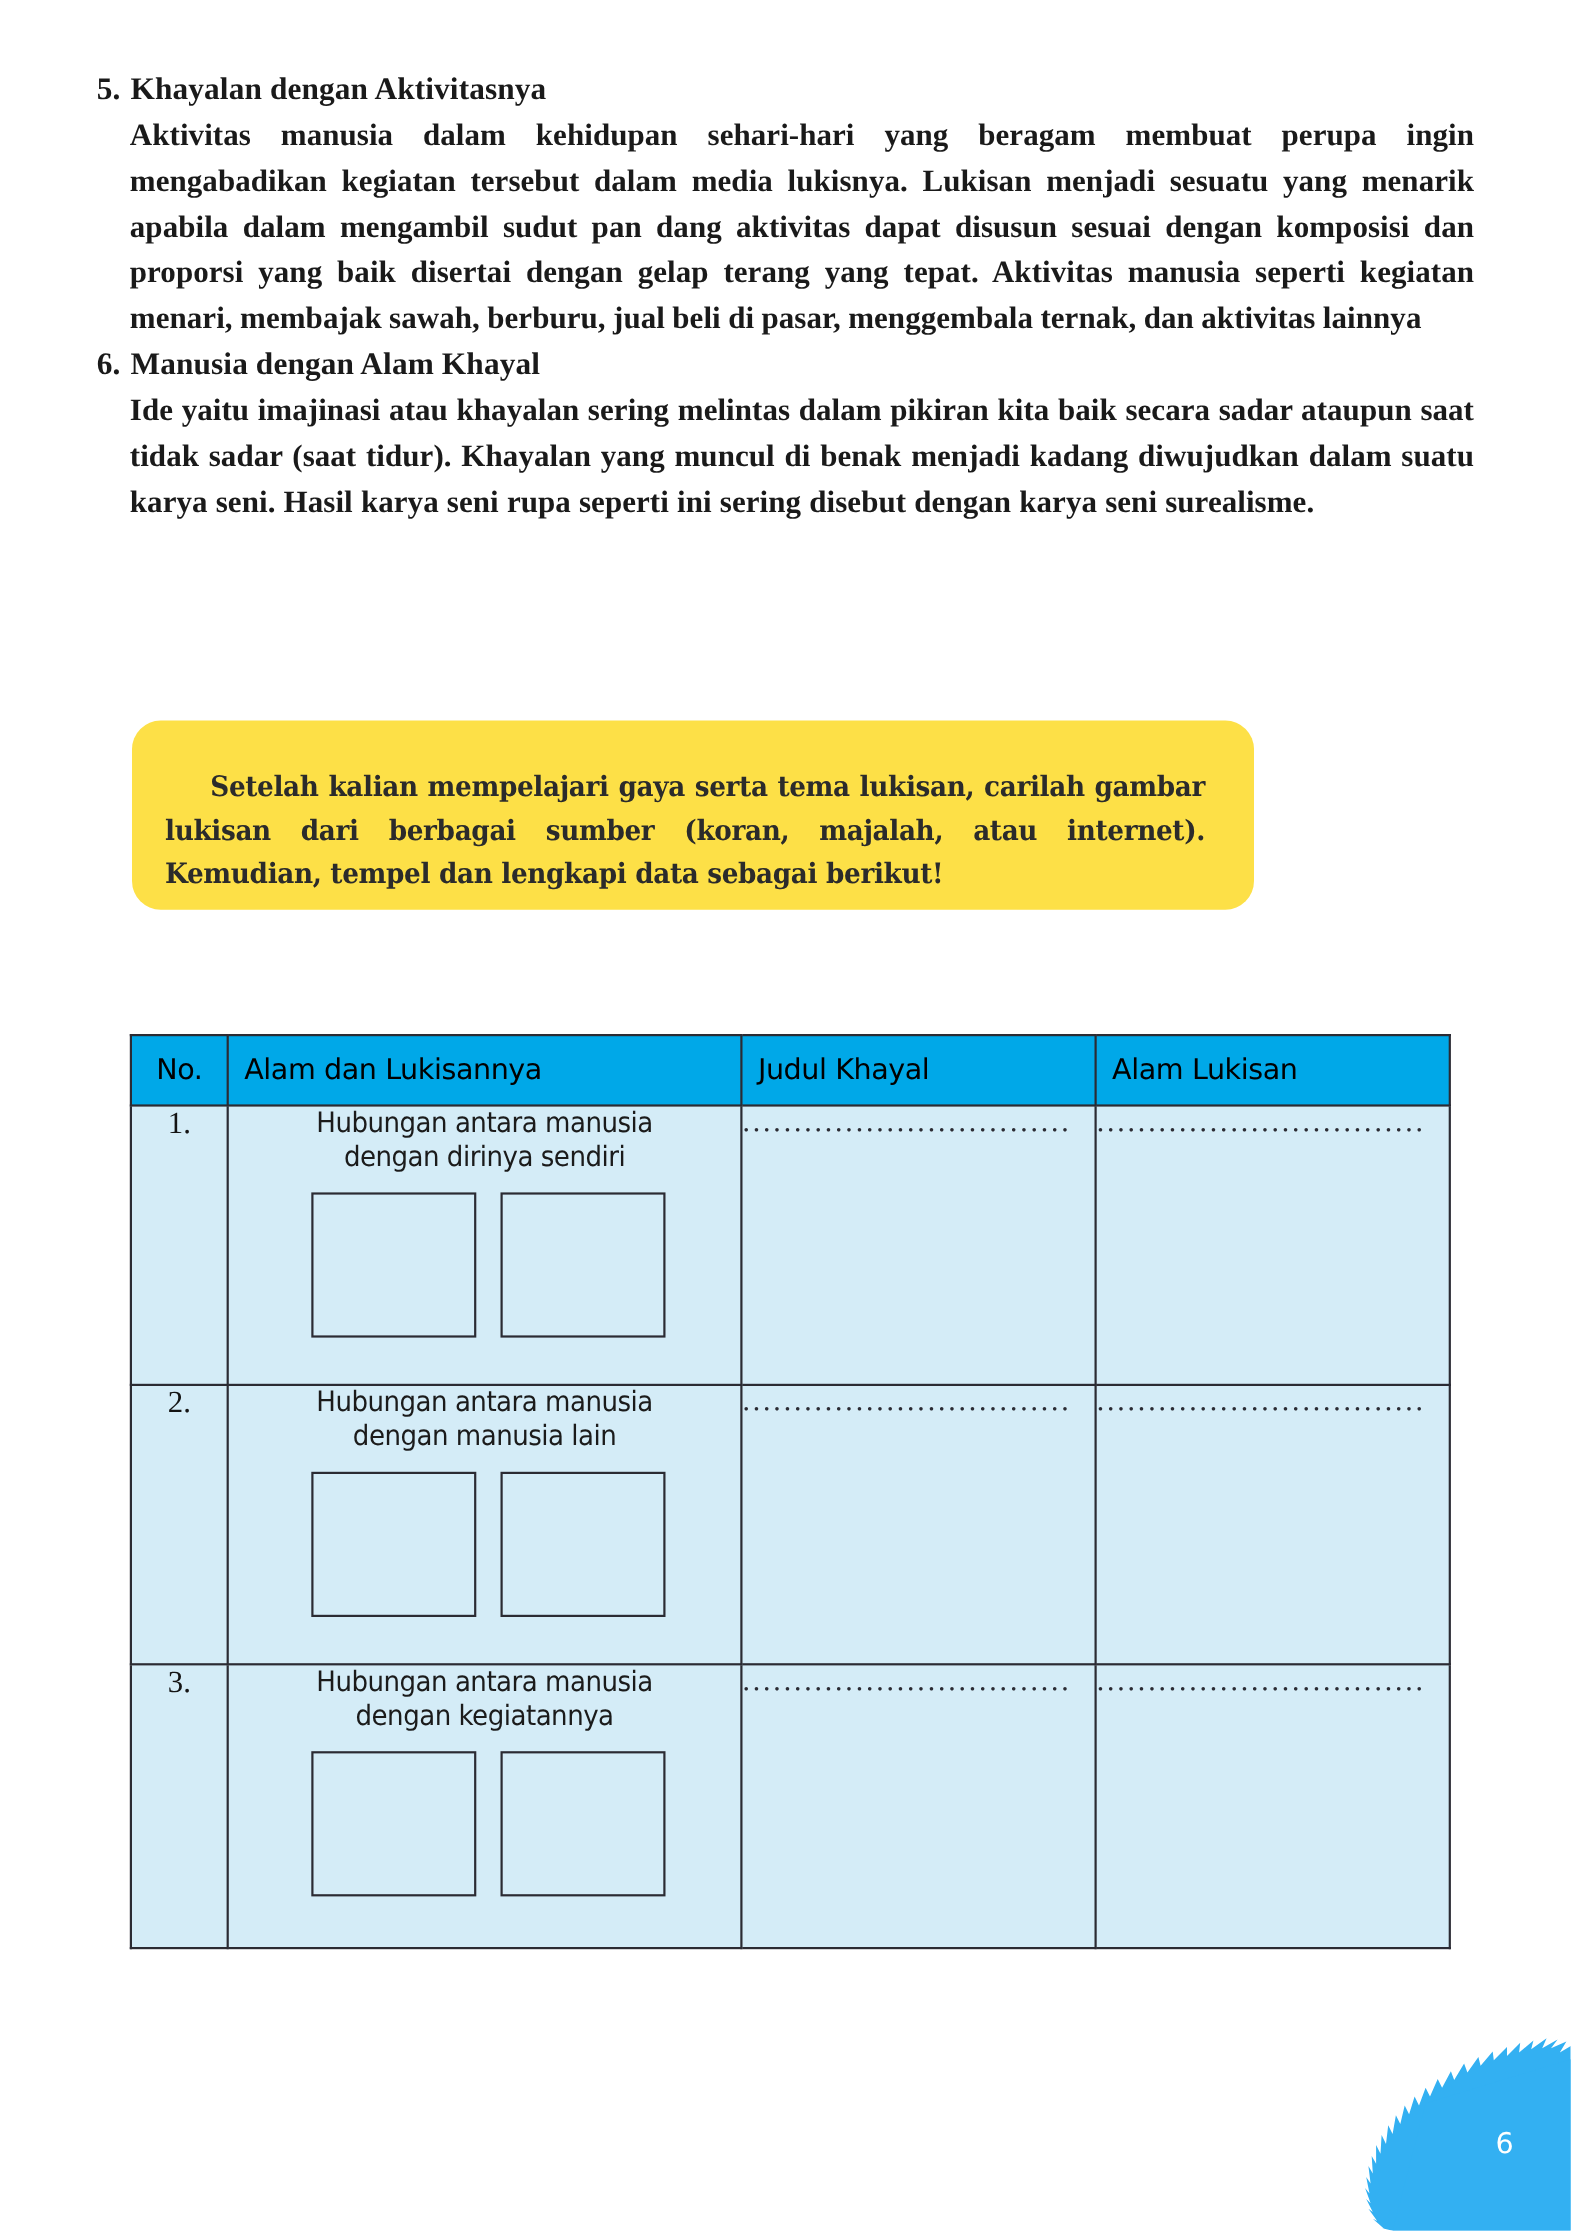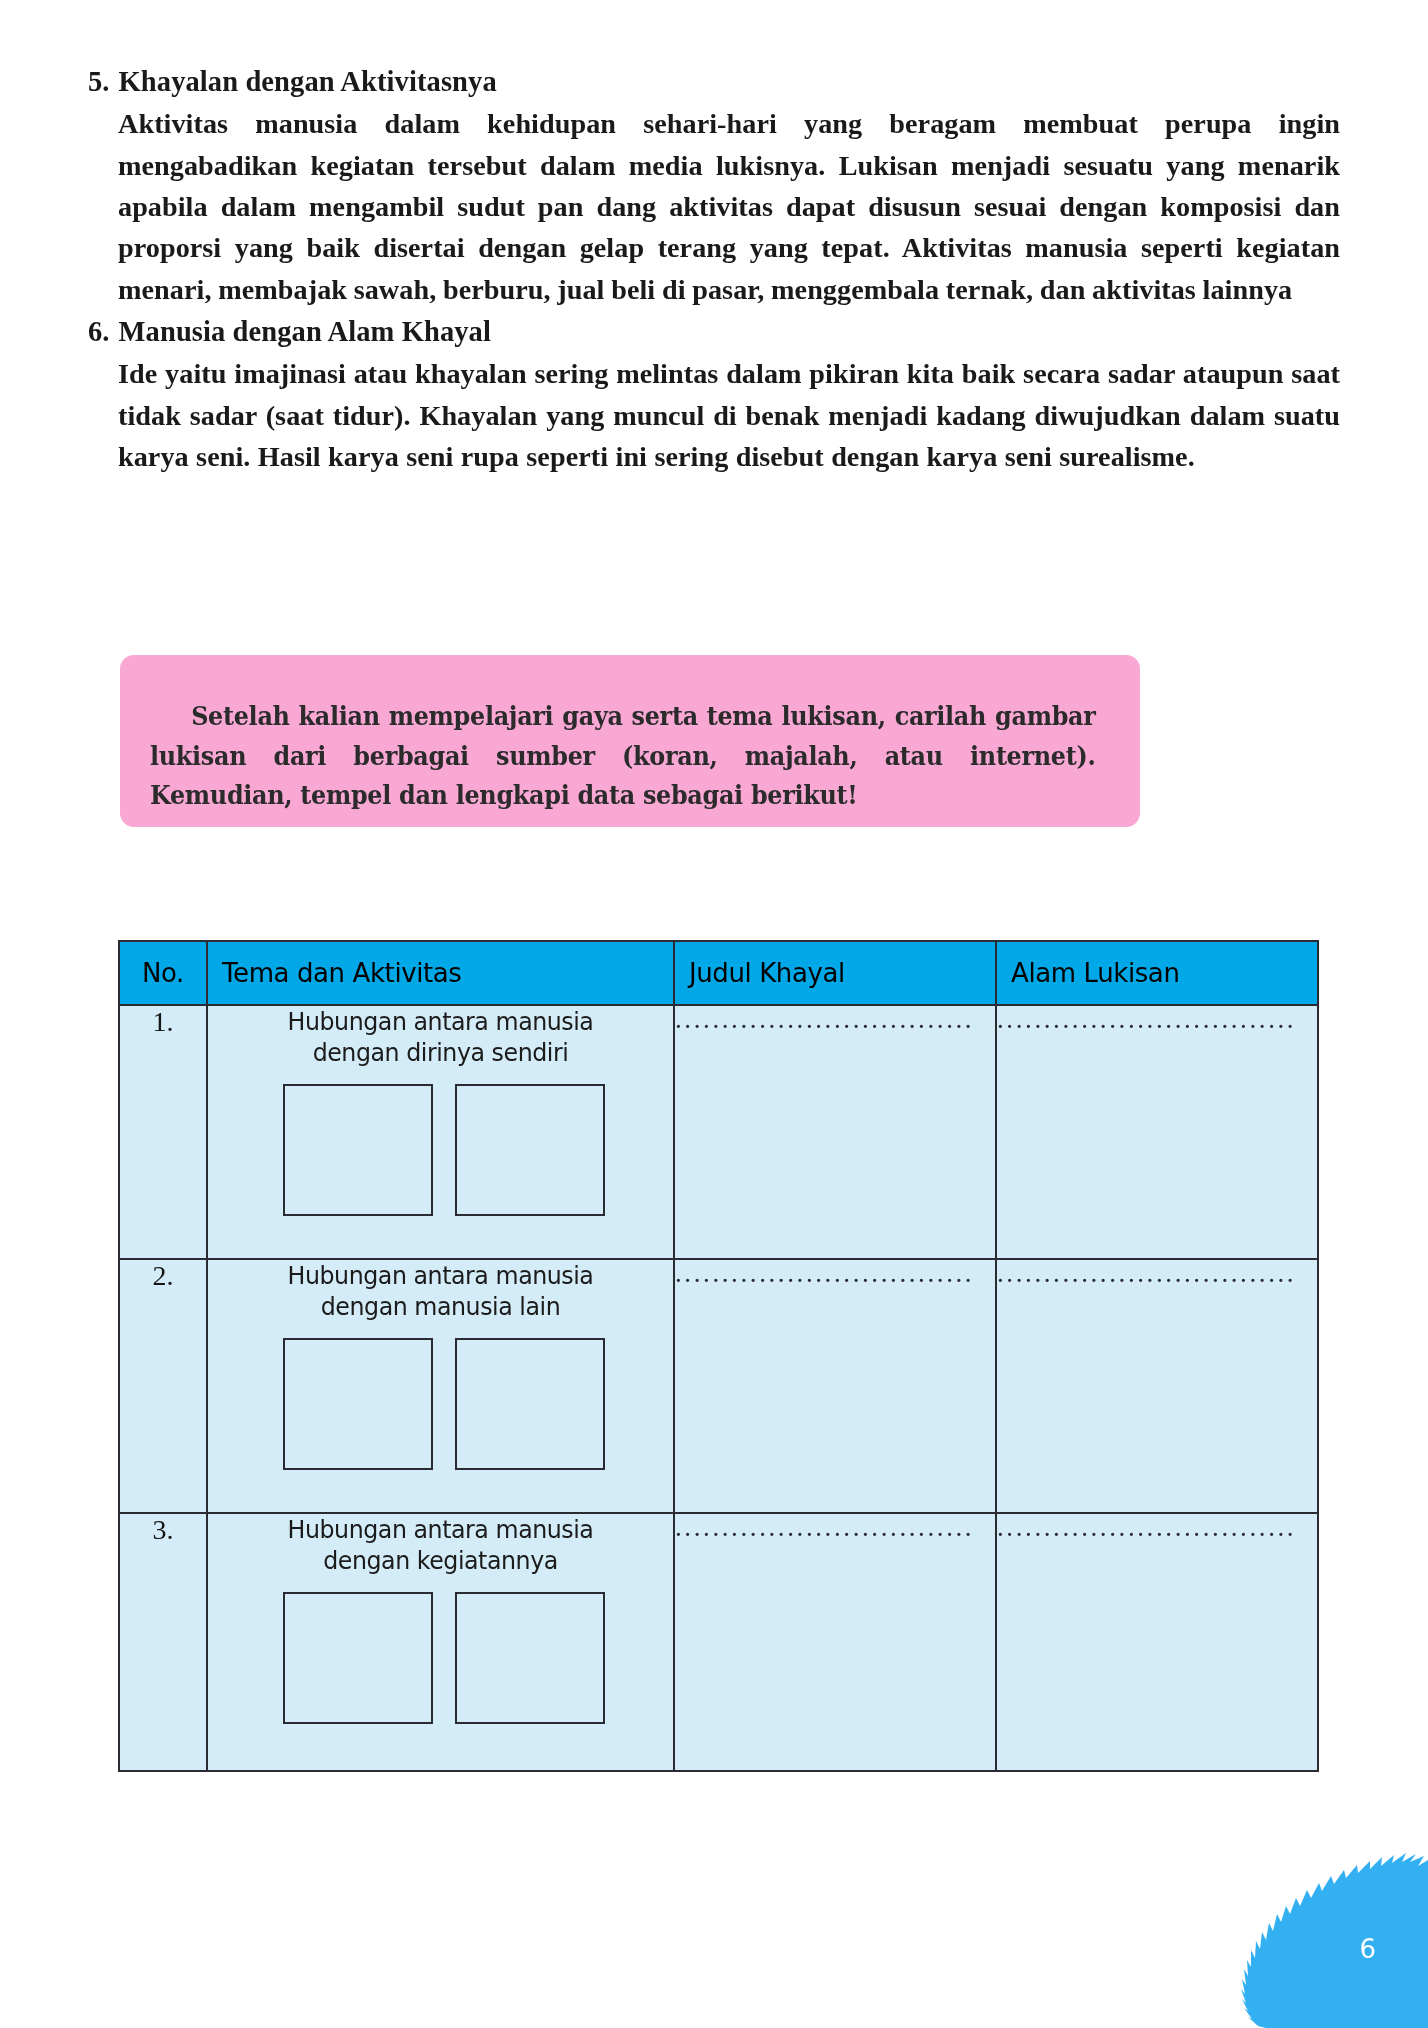--- a/index.html
+++ b/index.html
@@ -69,22 +69,22 @@
     word-spacing: -0.4px;
   }
 
   
   .callout {
     position: absolute;
     left: 120px;
     top: 655px;
     width: 1020px;
     height: 172px;
-    background: #f9a8d4;
-    border-radius: 14px;
+    background: #fde047;
+    border-radius: 26px;
     box-sizing: border-box;
     padding: 42px 36px 26px 30px;
   }
   .callout-text {
     font-family: "DejaVu Serif", "Liberation Serif", serif;
     font-size: 25.6px;
     font-weight: bold;
     line-height: 1.545;
     color: #2b2b2b;
     text-align: justify;
@@ -246,21 +246,21 @@
     <table class="sheet">
       <colgroup>
         <col class="c-no">
           <col class="c-tema">
           <col class="c-judul">
           <col class="c-gaya">
       </colgroup>
       <thead>
         <tr>
           <th class="th-no">No.</th>
-          <th>Tema dan Aktivitas</th>
+          <th>Alam dan Lukisannya</th>
           <th>Judul Khayal</th>
           <th>Alam Lukisan</th>
         </tr>
       </thead>
       <tbody>
 
         <tr class="r-1">
           <td class="cell-no">1.</td>
           <td class="cell-tema">
             <div class="tema-label">

